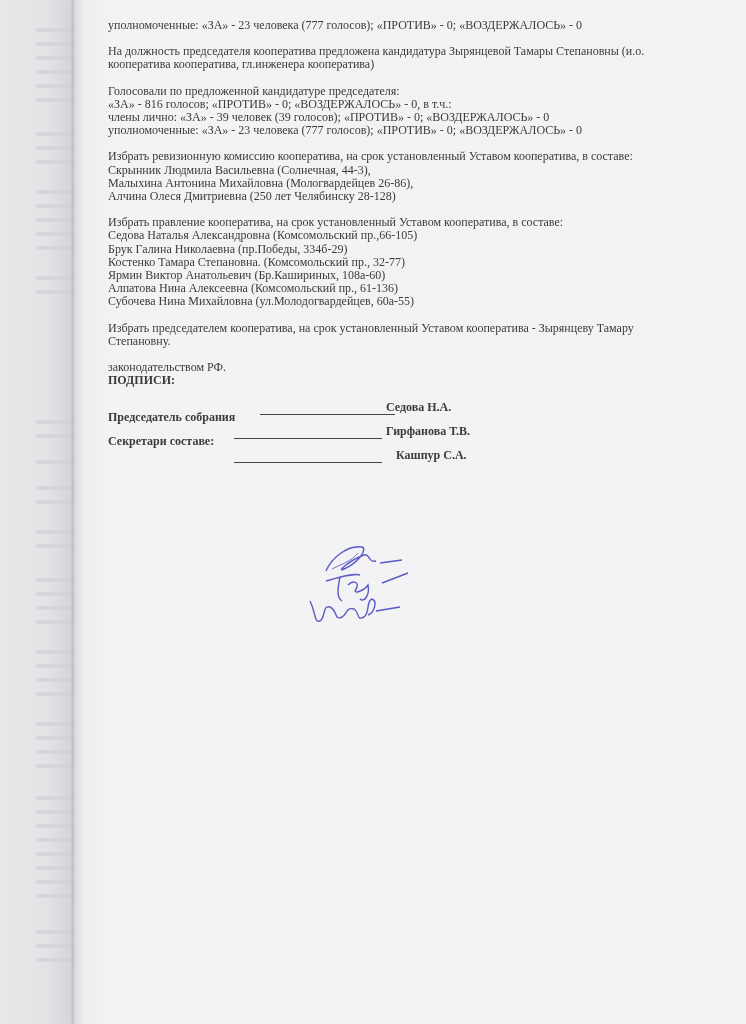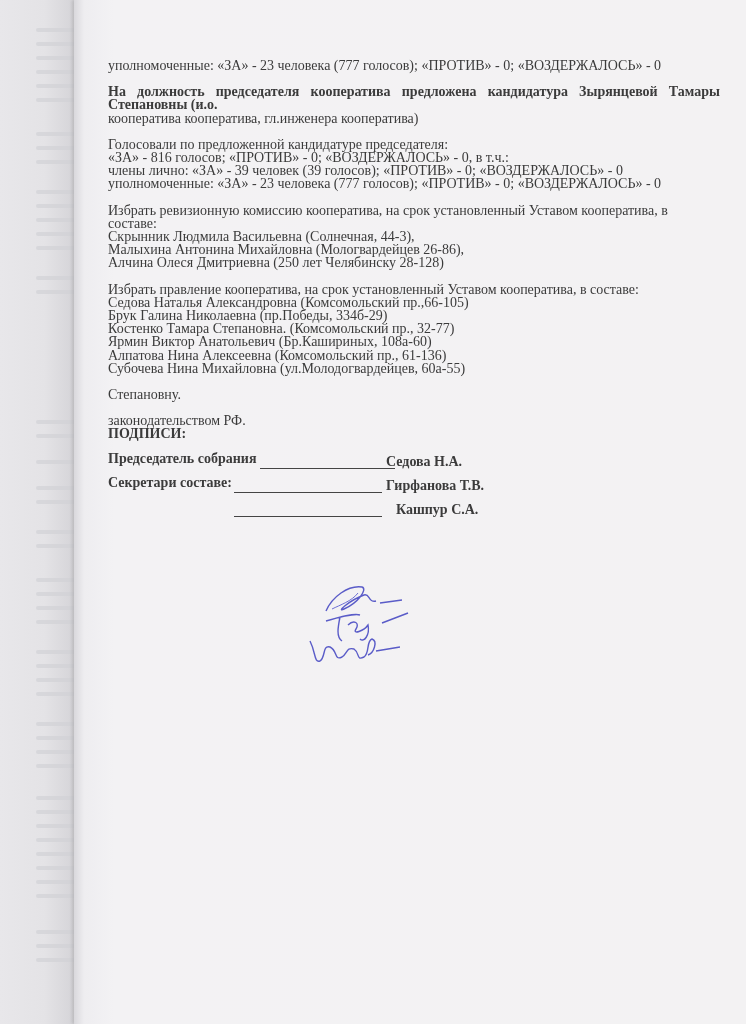--- a/index.html
+++ b/index.html
@@ -17,29 +17,29 @@
       position: absolute; left: 36px; width: 60px; height: 4px;
       background: #d2d1d6; border-radius: 2px; opacity: 0.7;
     }
     .page {
       position: absolute; left: 74px; top: 0; width: 672px; height: 1024px;
       background: linear-gradient(to right, #d9d8dc 0px, #eeedf0 10px, #f3f2f4 40px, #f3f2f3 100%);
       box-shadow: -2px 0 3px rgba(0,0,0,0.12);
     }
     .content {
       position: absolute; left: 34px; top: 19px; width: 612px;
-      font-size: 14px; line-height: 13.2px; color: #3b3b3b; margin-top: 40px;
+      font-size: 12px; line-height: 13.2px; color: #3b3b3b;
     }
     .content p { margin: 0; }
     .gap { height: 13px; }
-    .just { text-align: justify; text-align-last: left; font-weight: bold; }
+    .just { text-align: justify; text-align-last: left; }
     .heading { text-transform: none; }
     .sig-title { font-weight: bold; margin-top: 40px; }
     .sig-row { position: relative; height: 24px; font-weight: bold; }
-    .sig-label { position: absolute; left: 0; top: 3px; text-align: right; }
+    .sig-label { position: absolute; left: 0; top: 16px; text-align: right; }
     .sig-line { position: absolute; top: 19px; border-bottom: 1px solid #444; }
     .sig-name { position: absolute; top: 6px; }
     .signature { position: absolute; }
   </style>
 </head>
 <body>
 
 <div class="underpage">
   <div class="ghost" style="top:28px"></div>
     <div class="ghost" style="top:42px"></div>
@@ -107,20 +107,21 @@
     <p>Алчина Олеся Дмитриевна  (250 лет Челябинску 28-128)</p>
     <div class="gap"></div>
     <p>Избрать правление кооператива, на срок  установленный Уставом кооператива, в составе:</p>
     <p>Седова Наталья Александровна (Комсомольский пр.,66-105)</p>
     <p>Брук Галина Николаевна (пр.Победы, 334б-29)</p>
     <p>Костенко Тамара Степановна. (Комсомольский пр., 32-77)</p>
     <p>Ярмин Виктор Анатольевич (Бр.Кашириных, 108а-60)</p>
     <p>Алпатова Нина Алексеевна (Комсомольский пр., 61-136)</p>
     <p>Субочева Нина Михайловна (ул.Молодогвардейцев, 60а-55)</p>
     <div class="gap"></div>
+    <p class="just">Избрать председателем кооператива, на срок  установленный Уставом кооператива - Зырянцеву Тамару</p>
     <p>Степановну.</p>
     <div class="gap"></div>
     <p>законодательством РФ.</p>
 
     <p class="sig-title">ПОДПИСИ:</p>
 
     <div class="sig-row" style="margin-top:8px">
       <span class="sig-label">Председатель собрания</span>
       <span class="sig-line" style="left:152px;width:135px"></span>
       <span class="sig-name" style="left:278px">Седова Н.А.</span>

